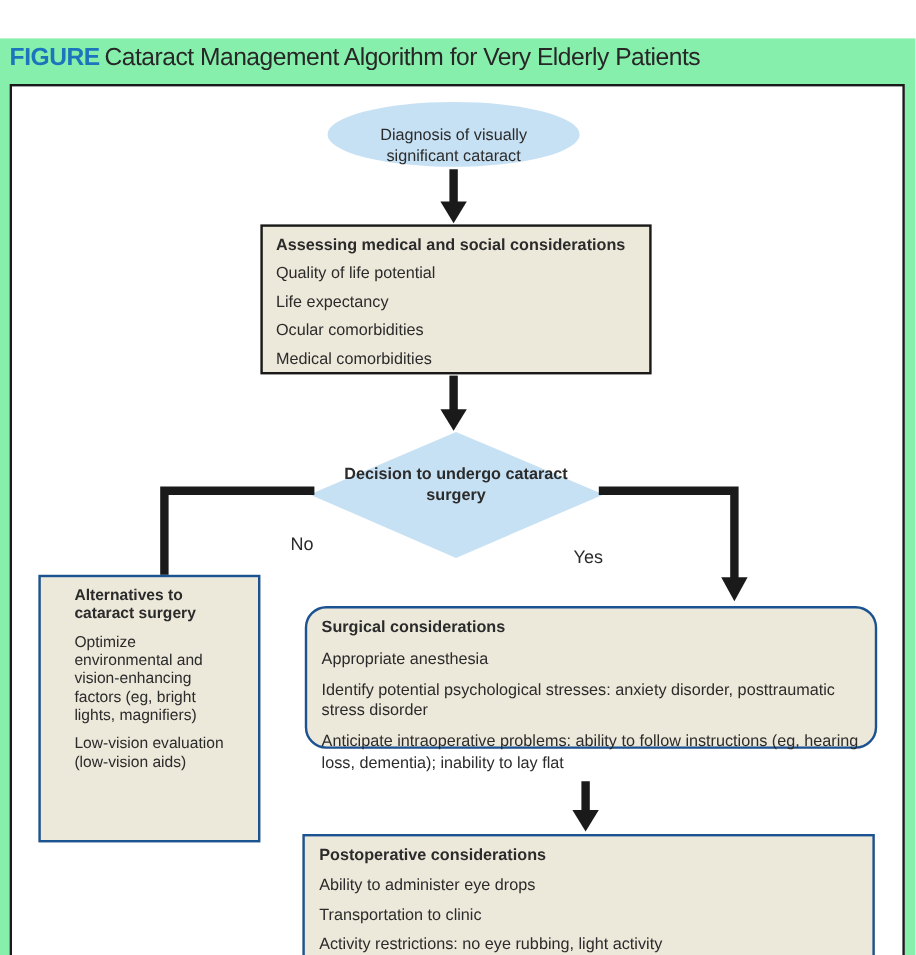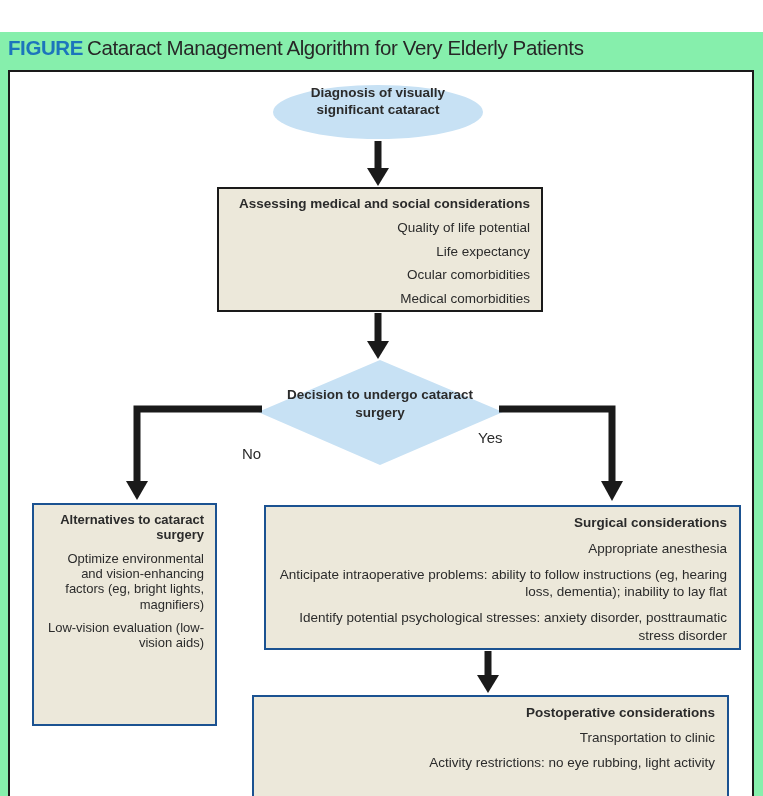--- a/index.html
+++ b/index.html
@@ -43,23 +43,23 @@
     width: 763px; height: 796px;
     pointer-events: none;
   }
 
   .node-ellipse {
     position: absolute;
     left: 273px; top: 53px;
     width: 210px; height: 54px;
     background: #C7E1F4;
     border-radius: 50%;
-    display: flex; align-items: flex-start; justify-content: center;
+    display: flex; align-items: flex-end; justify-content: center;
     text-align: center;
-    font-weight: bold;
+    font-weight: normal;
     font-size: 13.5px;
     line-height: 1.25;
   }
   .node-ellipse span { display: block; width: 165px; }
 
   .diamond-text {
     position: absolute;
     left: 280px; top: 354px;
     width: 200px;
     text-align: center;
@@ -67,53 +67,53 @@
     font-size: 13.5px;
     line-height: 1.3;
   }
 
   .branch-label {
     position: absolute;
     font-size: 15px;
     color: #2b2b2b;
   }
   .branch-label.no  { left: 242px; top: 413px; }
-  .branch-label.yes { left: 478px; top: 397px; }
+  .branch-label.yes { left: 478px; top: 424px; }
 
   .fc-box {
     position: absolute;
     background: #ECE8DA;
     border: 2px solid #1B5291;
     padding: 6px 11px;
     font-size: 13.5px;
     line-height: 1.32;
-    text-align: right;
   }
   .fc-box .box-title { font-weight: bold; }
   .fc-box .box-item  { margin-top: 6px; }
 
   .fc-box.assessing {
     left: 217px; top: 155px;
     width: 326px; height: 125px;
     border-color: #1a1a1a;
   }
 
   .fc-box.alternatives {
-    left: 32px; top: 471px;
+    left: 32px; top: 447px;
     width: 185px; height: 223px;
     font-size: 13px;
     line-height: 1.18;
-    padding: 7px 11px;
+    padding: 7px 28px;
   }
   .fc-box.alternatives .box-item { margin-top: 8px; }
 
   .fc-box.surgical {
-    left: 264px; top: 473px;
-    width: 477px; height: 145px;
+    left: 254px; top: 473px;
+    width: 477px; height: 119px;
     padding: 7px 12px;
+    border-radius: 18px;
   }
   .fc-box.surgical .box-item { margin-top: 8px; }
 
   .fc-box.postoperative {
     left: 252px; top: 663px;
     width: 477px; height: 104px;
     padding: 7px 12px;
   }
   .fc-box.postoperative .box-item { margin-top: 7px; }
 </style>
@@ -167,23 +167,24 @@
 
   <div class="fc-box alternatives">
     <div class="box-title">Alternatives to cataract surgery</div>
     <div class="box-item">Optimize environmental and vision-enhancing factors (eg, bright lights, magnifiers)</div>
     <div class="box-item">Low-vision evaluation (low-vision aids)</div>
   </div>
 
   <div class="fc-box surgical">
     <div class="box-title">Surgical considerations</div>
     <div class="box-item">Appropriate anesthesia</div>
+    <div class="box-item">Identify potential psychological stresses: anxiety disorder, posttraumatic stress disorder</div>
     <div class="box-item">Anticipate intraoperative problems: ability to follow instructions (eg, hearing loss, dementia); inability to lay flat</div>
-    <div class="box-item">Identify potential psychological stresses: anxiety disorder, posttraumatic stress disorder</div>
   </div>
 
   <div class="fc-box postoperative">
     <div class="box-title">Postoperative considerations</div>
+    <div class="box-item">Ability to administer eye drops</div>
     <div class="box-item">Transportation to clinic</div>
     <div class="box-item">Activity restrictions: no eye rubbing, light activity</div>
   </div>
 
 </div>
 
 </body></html>

